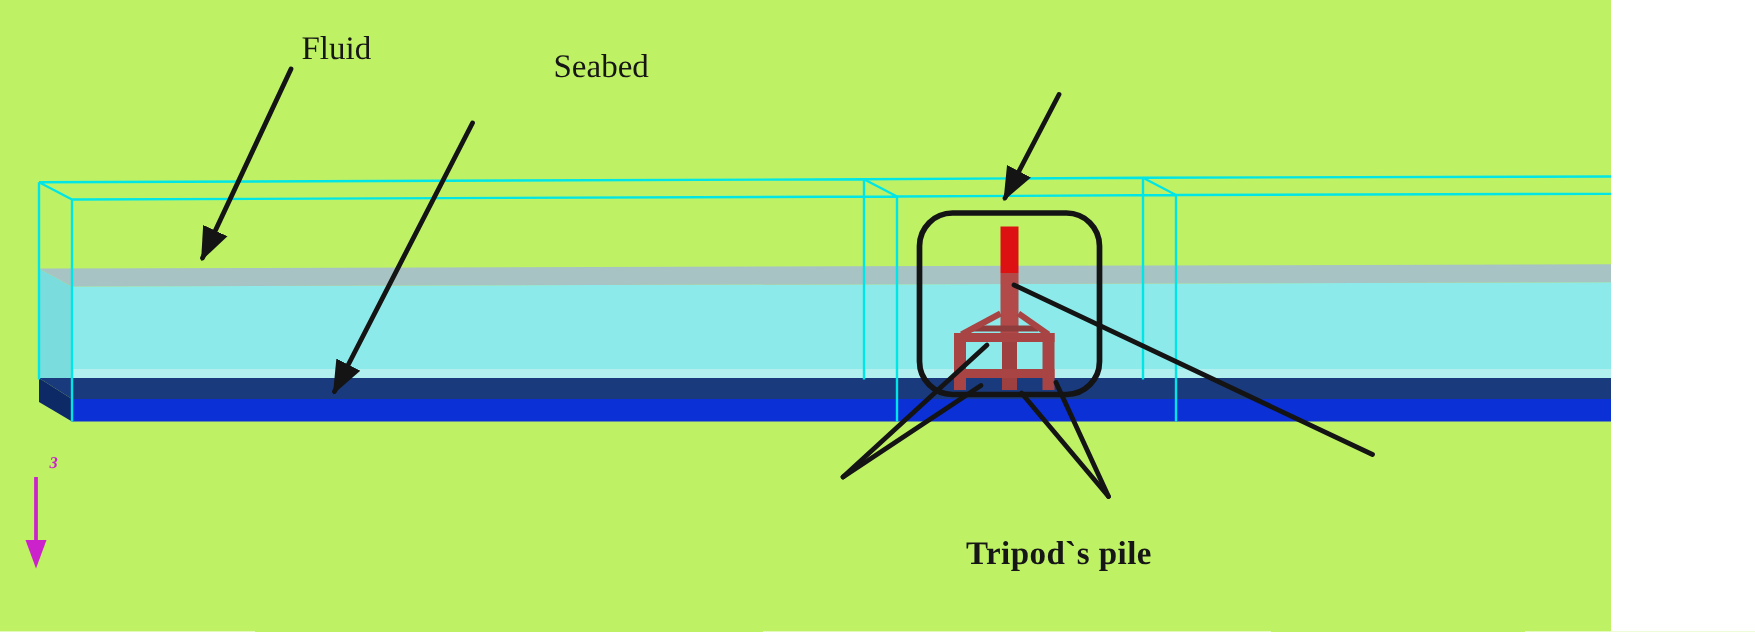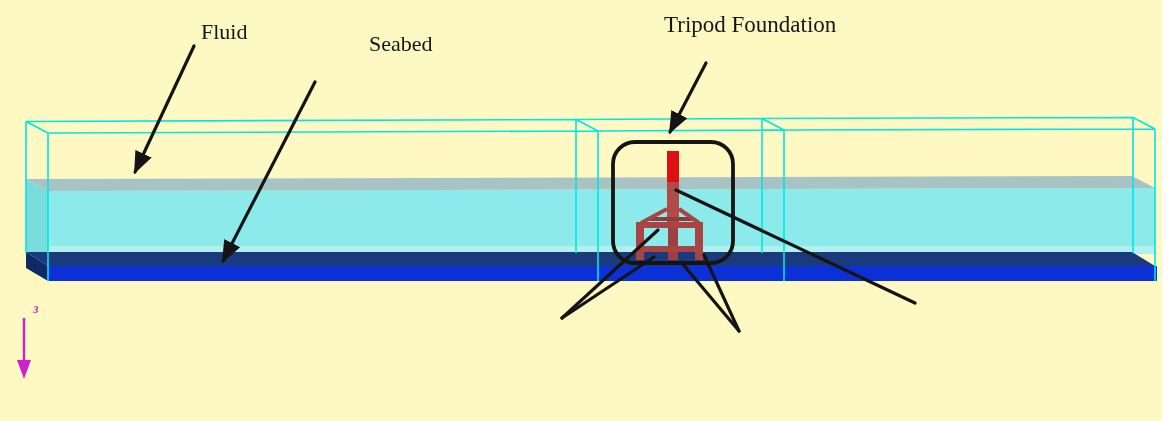--- a/index.html
+++ b/index.html
@@ -1,19 +1,19 @@
 <!DOCTYPE html>
 <html><head>
 <meta charset="utf-8">
 <style>
   html,body{margin:0;padding:0;background:#ffffff;}
   #figure{
     position:relative;
-    width:1162px;height:421px;
-    background:#fef9c3;
+    width:1074px;height:421px;
+    background:#bef264;
     font-family:"Liberation Serif", serif;
     overflow:hidden;
   }
   #figure svg{position:absolute;left:0;top:0;}
   .lbl{
     position:absolute;
     color:#161616;
     font-size:22px;
     line-height:1.1;
     white-space:nowrap;
@@ -96,16 +96,16 @@
     </g>
 
     <g>
       <line x1="24" y1="318" x2="24" y2="362" stroke-width="2.5" stroke="#cc22cc"></line>
       <polygon points="17,360 31,360 24,379" fill="#cc22cc"></polygon>
     </g>
   </svg>
 
   <div class="lbl" id="lbl-fluid">Fluid</div>
   <div class="lbl" id="lbl-seabed">Seabed</div>
-  <div class="lbl" id="lbl-tripod-foundation">Tripod Foundation</div>
+  <div class="lbl bold" id="lbl-tripods-pile">Tripod`s pile</div>
   <div id="axis-glyph" style="color: rgb(204, 34, 204);">3</div>
 
 </div>
 
 </body></html>

